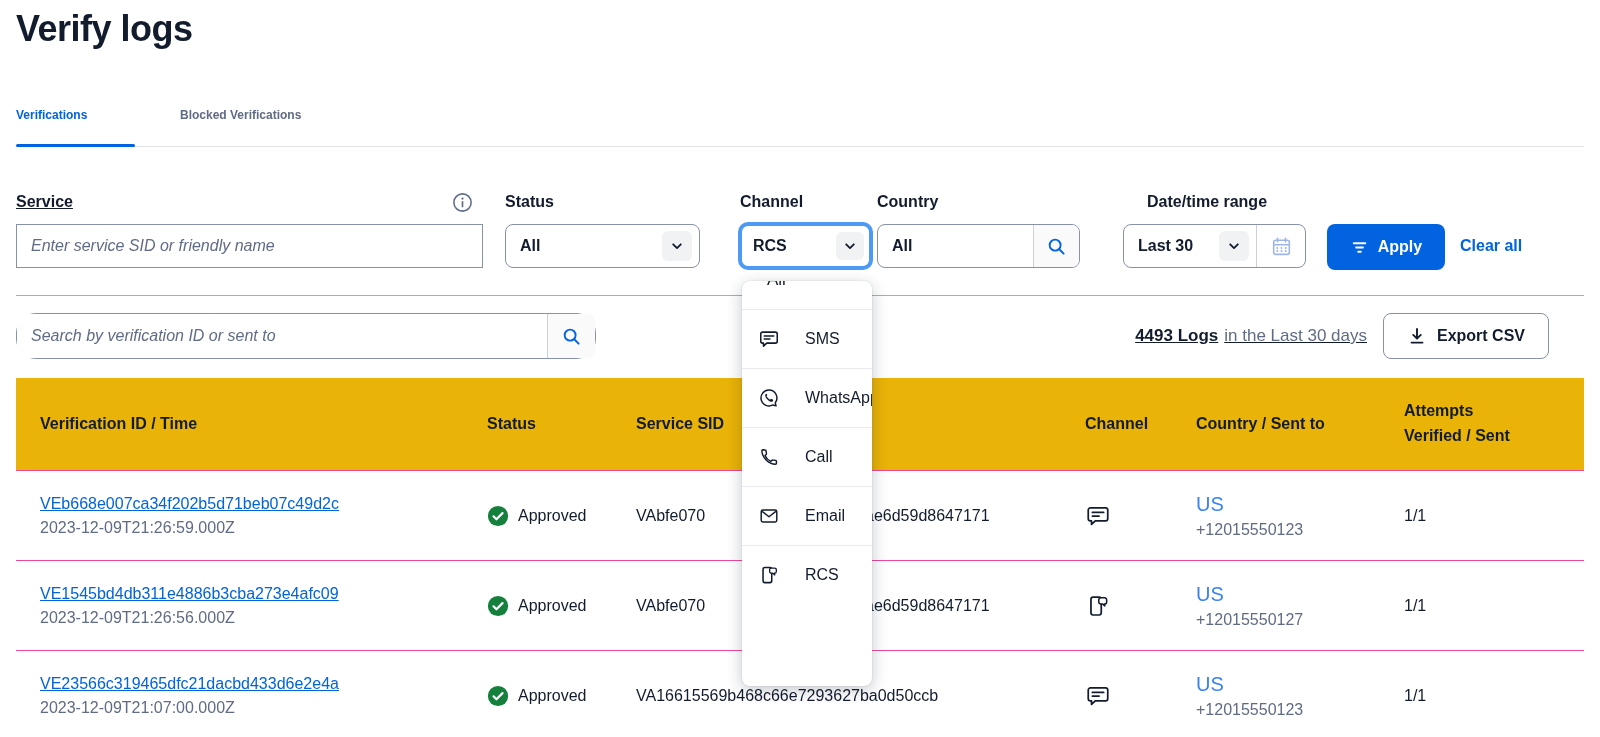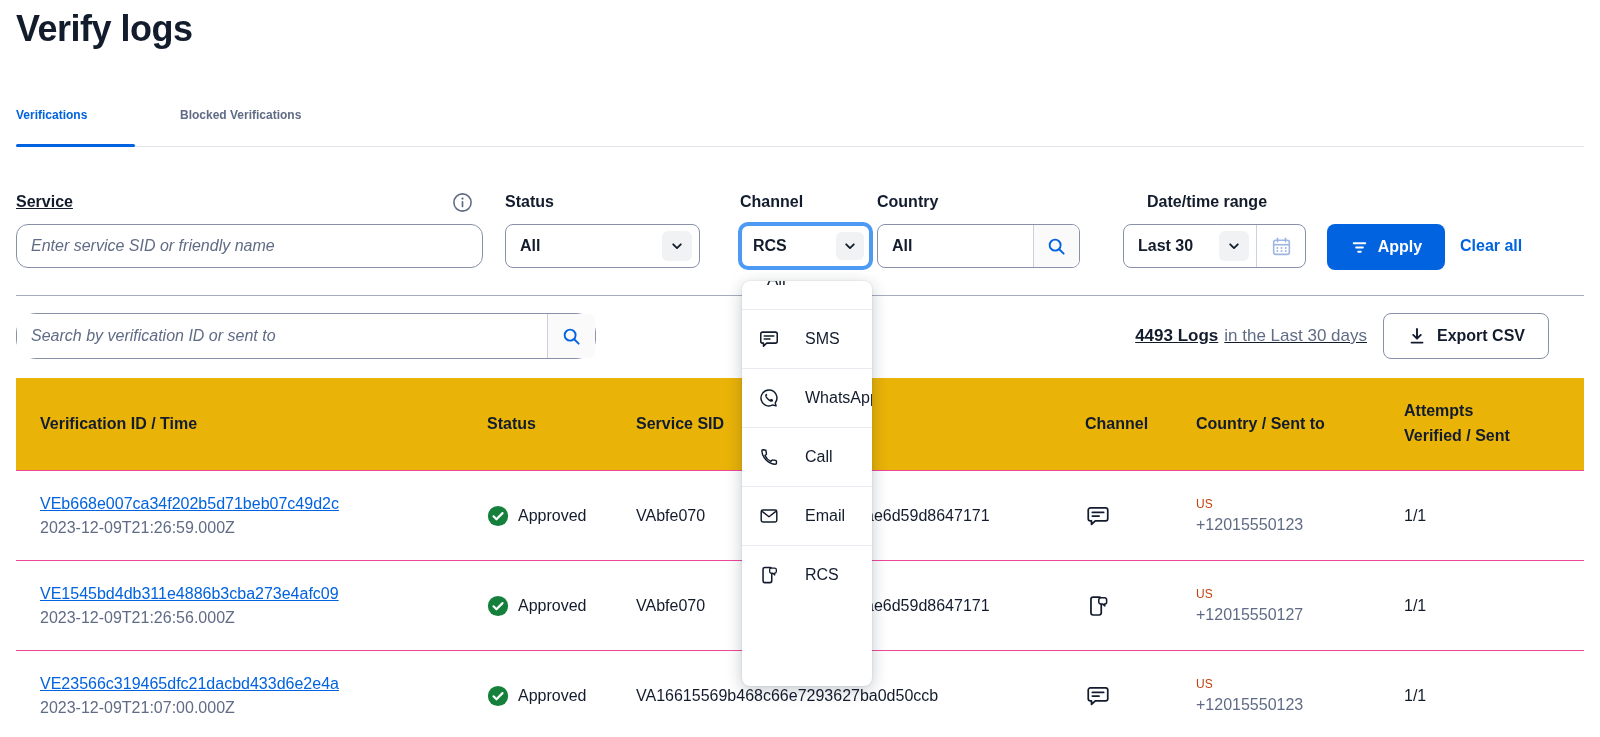--- a/index.html
+++ b/index.html
@@ -15,21 +15,21 @@
   .tab.inactive { color:#606B85; }
   .tabs-line { position:absolute; left:16px; top:146px; width:1568px; height:1px; background:#E1E3EA; }
   .tab-underline { position:absolute; left:16px; top:144px; width:119px; height:3px; background:#0263E0; border-radius:2px; z-index:1; }
 
   
   .flabel { position:absolute; top:193px; font-size:16px; font-weight:700; color:#121C2D; }
   .ctrl { position:absolute; top:224px; height:44px; background:#fff; border:1px solid #8891AA; border-radius:8px; display:flex; align-items:center; }
   .ctrl .val { font-size:16px; font-weight:600; color:#121C2D; padding-left:14px; flex:1; }
   .chev-box { width:30px; height:30px; background:#F1F2F4; border-radius:6px; display:flex; align-items:center; justify-content:center; margin-right:7px; flex:none; }
 
-  .service-input { position:absolute; left:16px; top:224px; width:467px; height:44px; border:1px solid #8891AA; border-radius:12px; padding:0 14px; font-size:16px; font-style:italic; color:#121C2D; font-family:inherit; outline:none; }
+  .service-input { position:absolute; left:16px; top:224px; width:467px; height:44px; border:1px solid #8891AA; border-radius:0; padding:0 14px; font-size:16px; font-style:italic; color:#121C2D; font-family:inherit; outline:none; }
   .service-input::placeholder { color:#606B85; font-style:italic; opacity:1; }
   .info-ic { position:absolute; left:452px; top:192px; width:21px; height:21px; }
 
   .status-select { left:505px; width:195px; }
   .channel-select { position:absolute; left:738px; top:222px; width:135px; height:48px; border:4px solid #4C9AF4; border-radius:10px; background:#fff; display:flex; align-items:center; z-index:30; }
   .channel-select .val { font-size:16px; font-weight:600; padding-left:11px; flex:1; }
   .channel-select .chev-box { width:28px; height:28px; margin-right:5px; }
   .country-select { left:877px; width:203px; }
   .icon-section { width:46px; height:42px; border-left:1px solid #CBD0DB; background:#FAFAFB; border-radius:0 7px 7px 0; display:flex; align-items:center; justify-content:center; flex:none; }
   .date-select { left:1123px; width:183px; }
@@ -57,21 +57,21 @@
   .thead { display:grid; grid-template-columns:447px 149px 449px 111px 208px auto; align-items:center; height:92px; background:#eab308; font-size:16px; font-weight:700; color:#121C2D; }
   .thead > div { padding-left:24px; }
   .trow { display:grid; grid-template-columns:447px 149px 449px 111px 208px auto; align-items:center; height:90px; border-top:1px solid #ec4899; background:#fff; }
   .trow > div { padding-left:24px; }
   .trow:first-of-type { border-top:none; }
   .vid a { font-size:16px; color:#0263E0; text-decoration:underline; cursor:pointer; }
   .vtime { font-size:16px; color:#606B85; margin-top:6px; }
   .status-cell { display:flex; align-items:center; gap:9px; font-size:16px; color:#121C2D; }
   .sid-cell { position:relative; font-size:16px; color:#121C2D; white-space:nowrap; }
   .sid-end { position:absolute; left:253px; top:50%; transform:translateY(-50%); }
-  .country-main { font-size:12px; color:#c2410c; }
+  .country-main { font-size:20px; color:#3b82f6; }
   .sent-to { font-size:16px; color:#606B85; margin-top:5px; }
   .attempts-cell { font-size:16px; color:#121C2D; }
   .hdr-two-line { line-height:1.55; }
 
   
   .dropdown { position:absolute; left:742px; top:281px; width:130px; height:405px; background:#fff; border-radius:8px; box-shadow:0 4px 16px rgba(18,28,45,.24), 0 0 2px rgba(18,28,45,.14); overflow:hidden; z-index:20; }
   .dd-all { height:28px; padding-left:25px; overflow:hidden; cursor:pointer; }
   .dd-all span { display:block; margin-top:-11px; font-size:17px; color:#121C2D; }
   .dd-item { height:59px; display:flex; align-items:center; gap:25px; padding-left:16px; border-top:1px solid #E8EAF0; font-size:16px; color:#121C2D; white-space:nowrap; overflow:hidden; cursor:pointer; }
   .dd-item svg { flex:none; }

